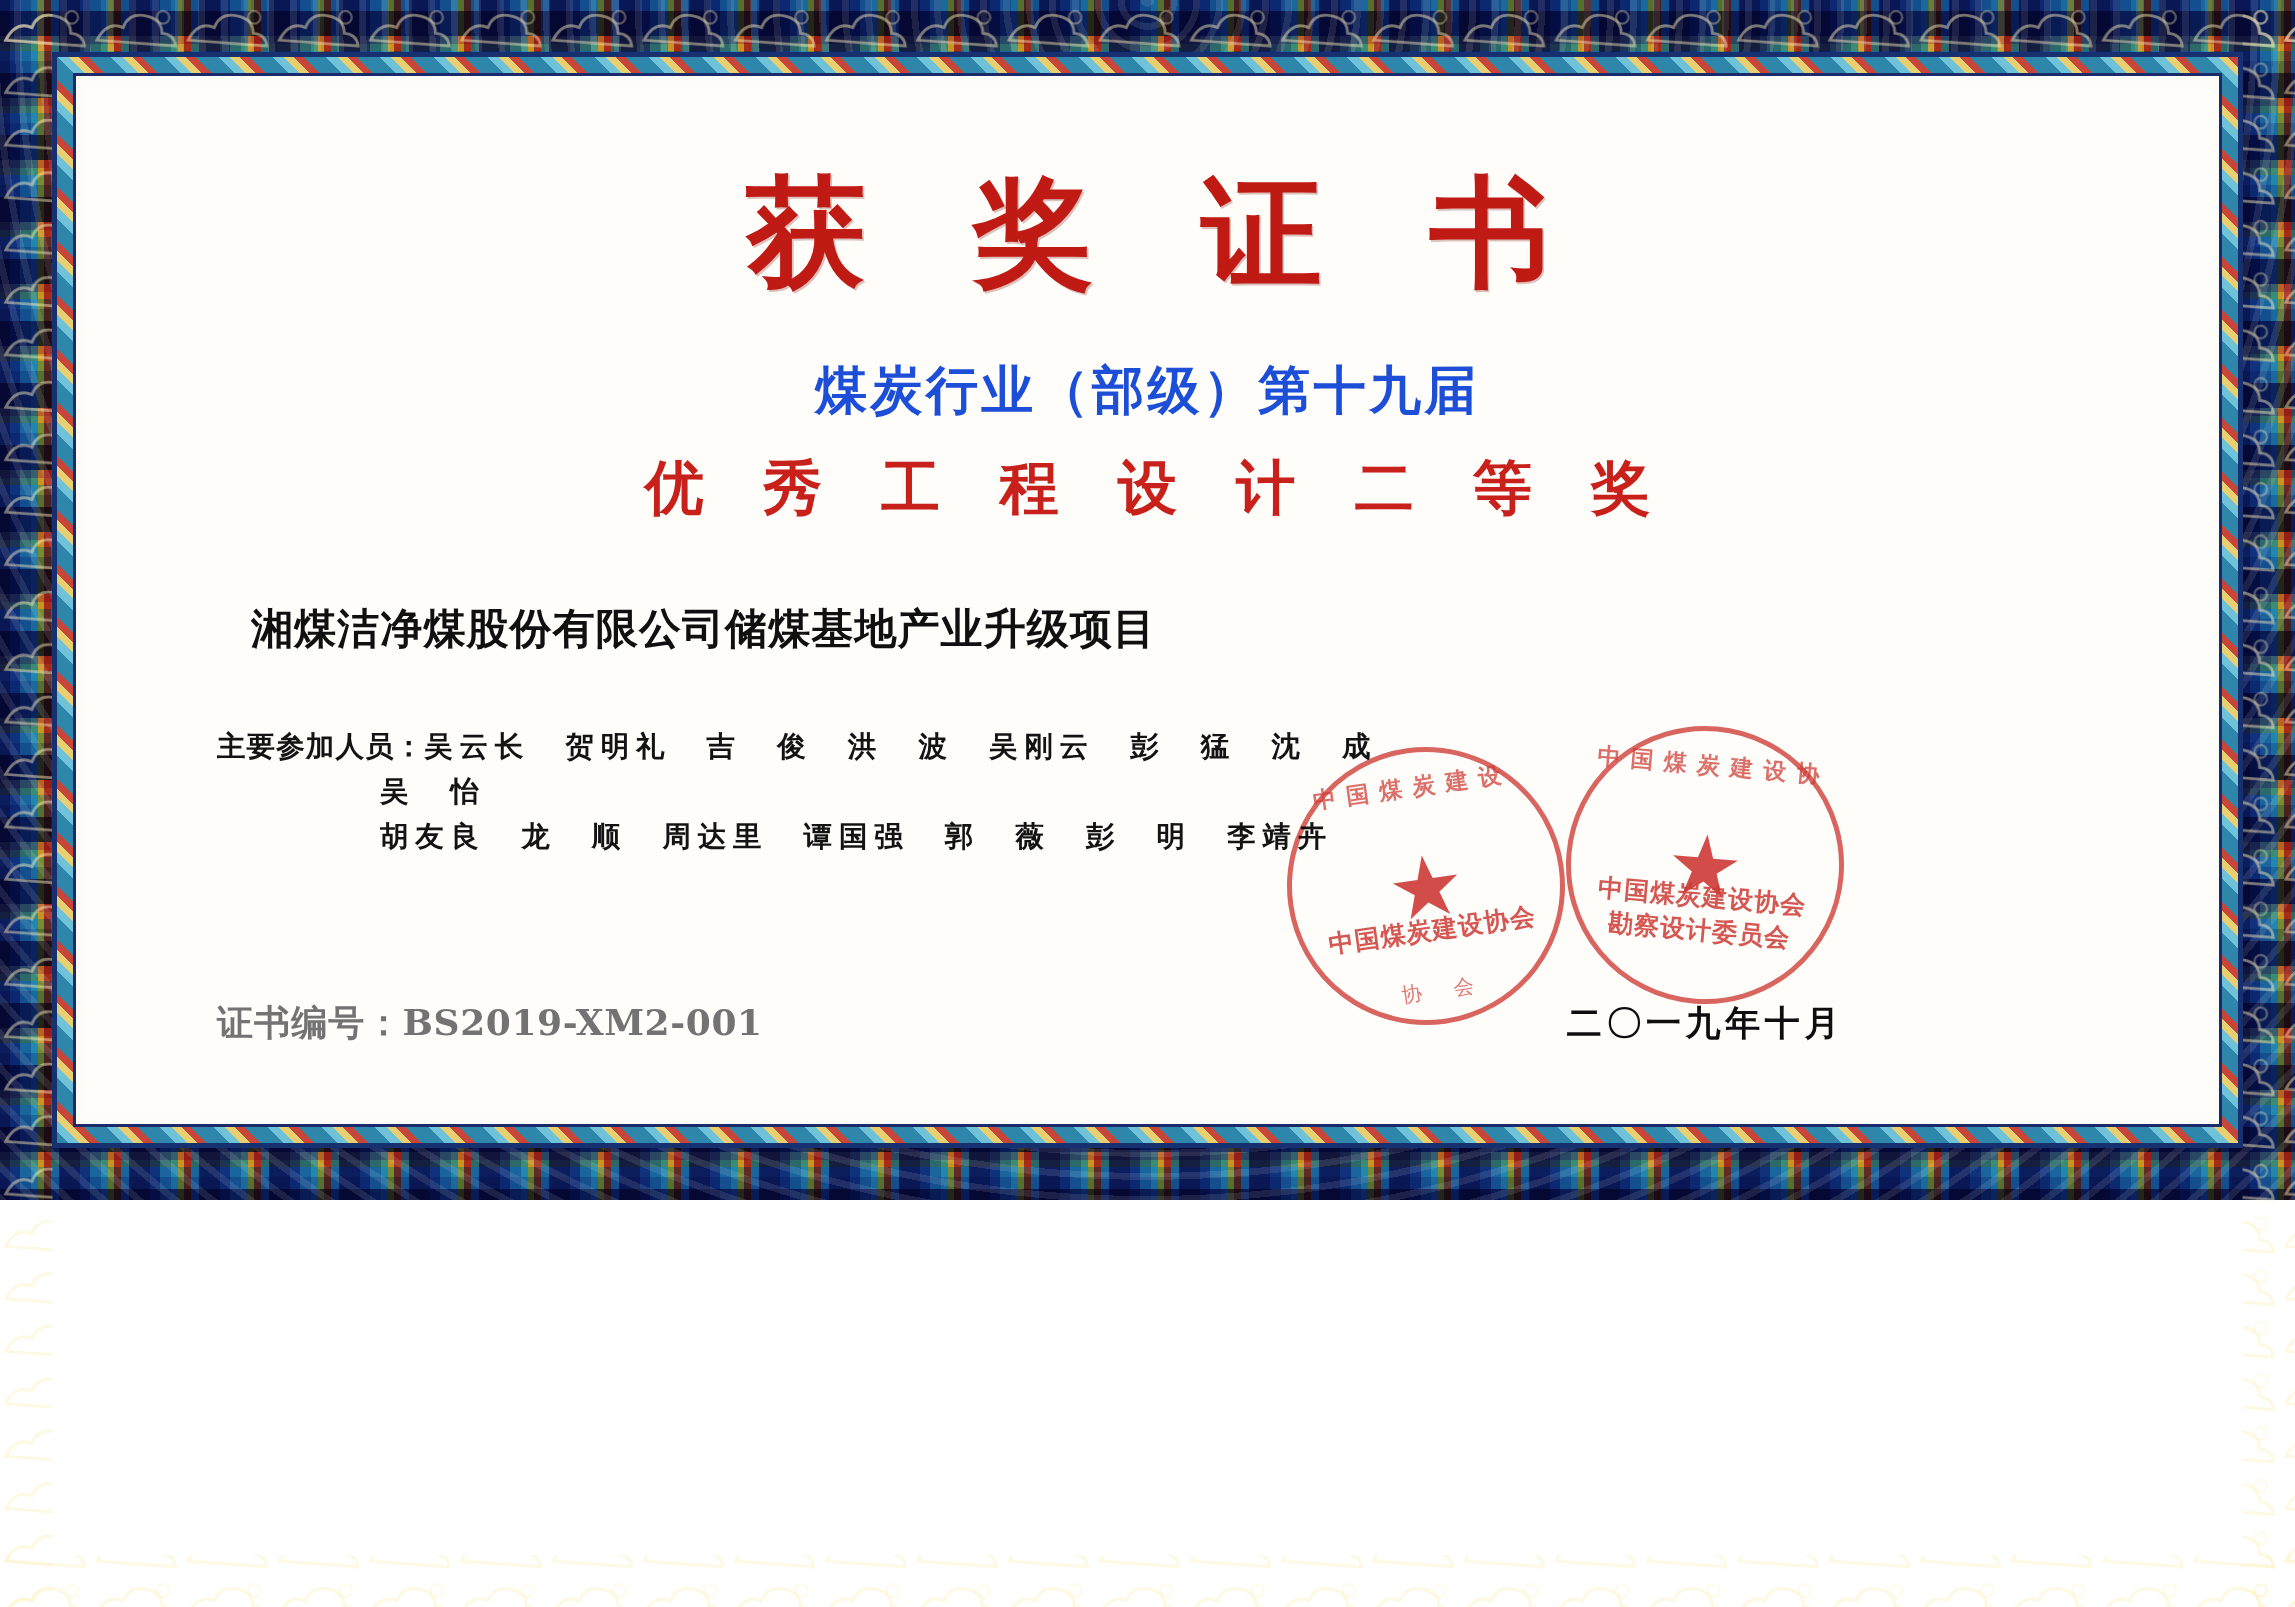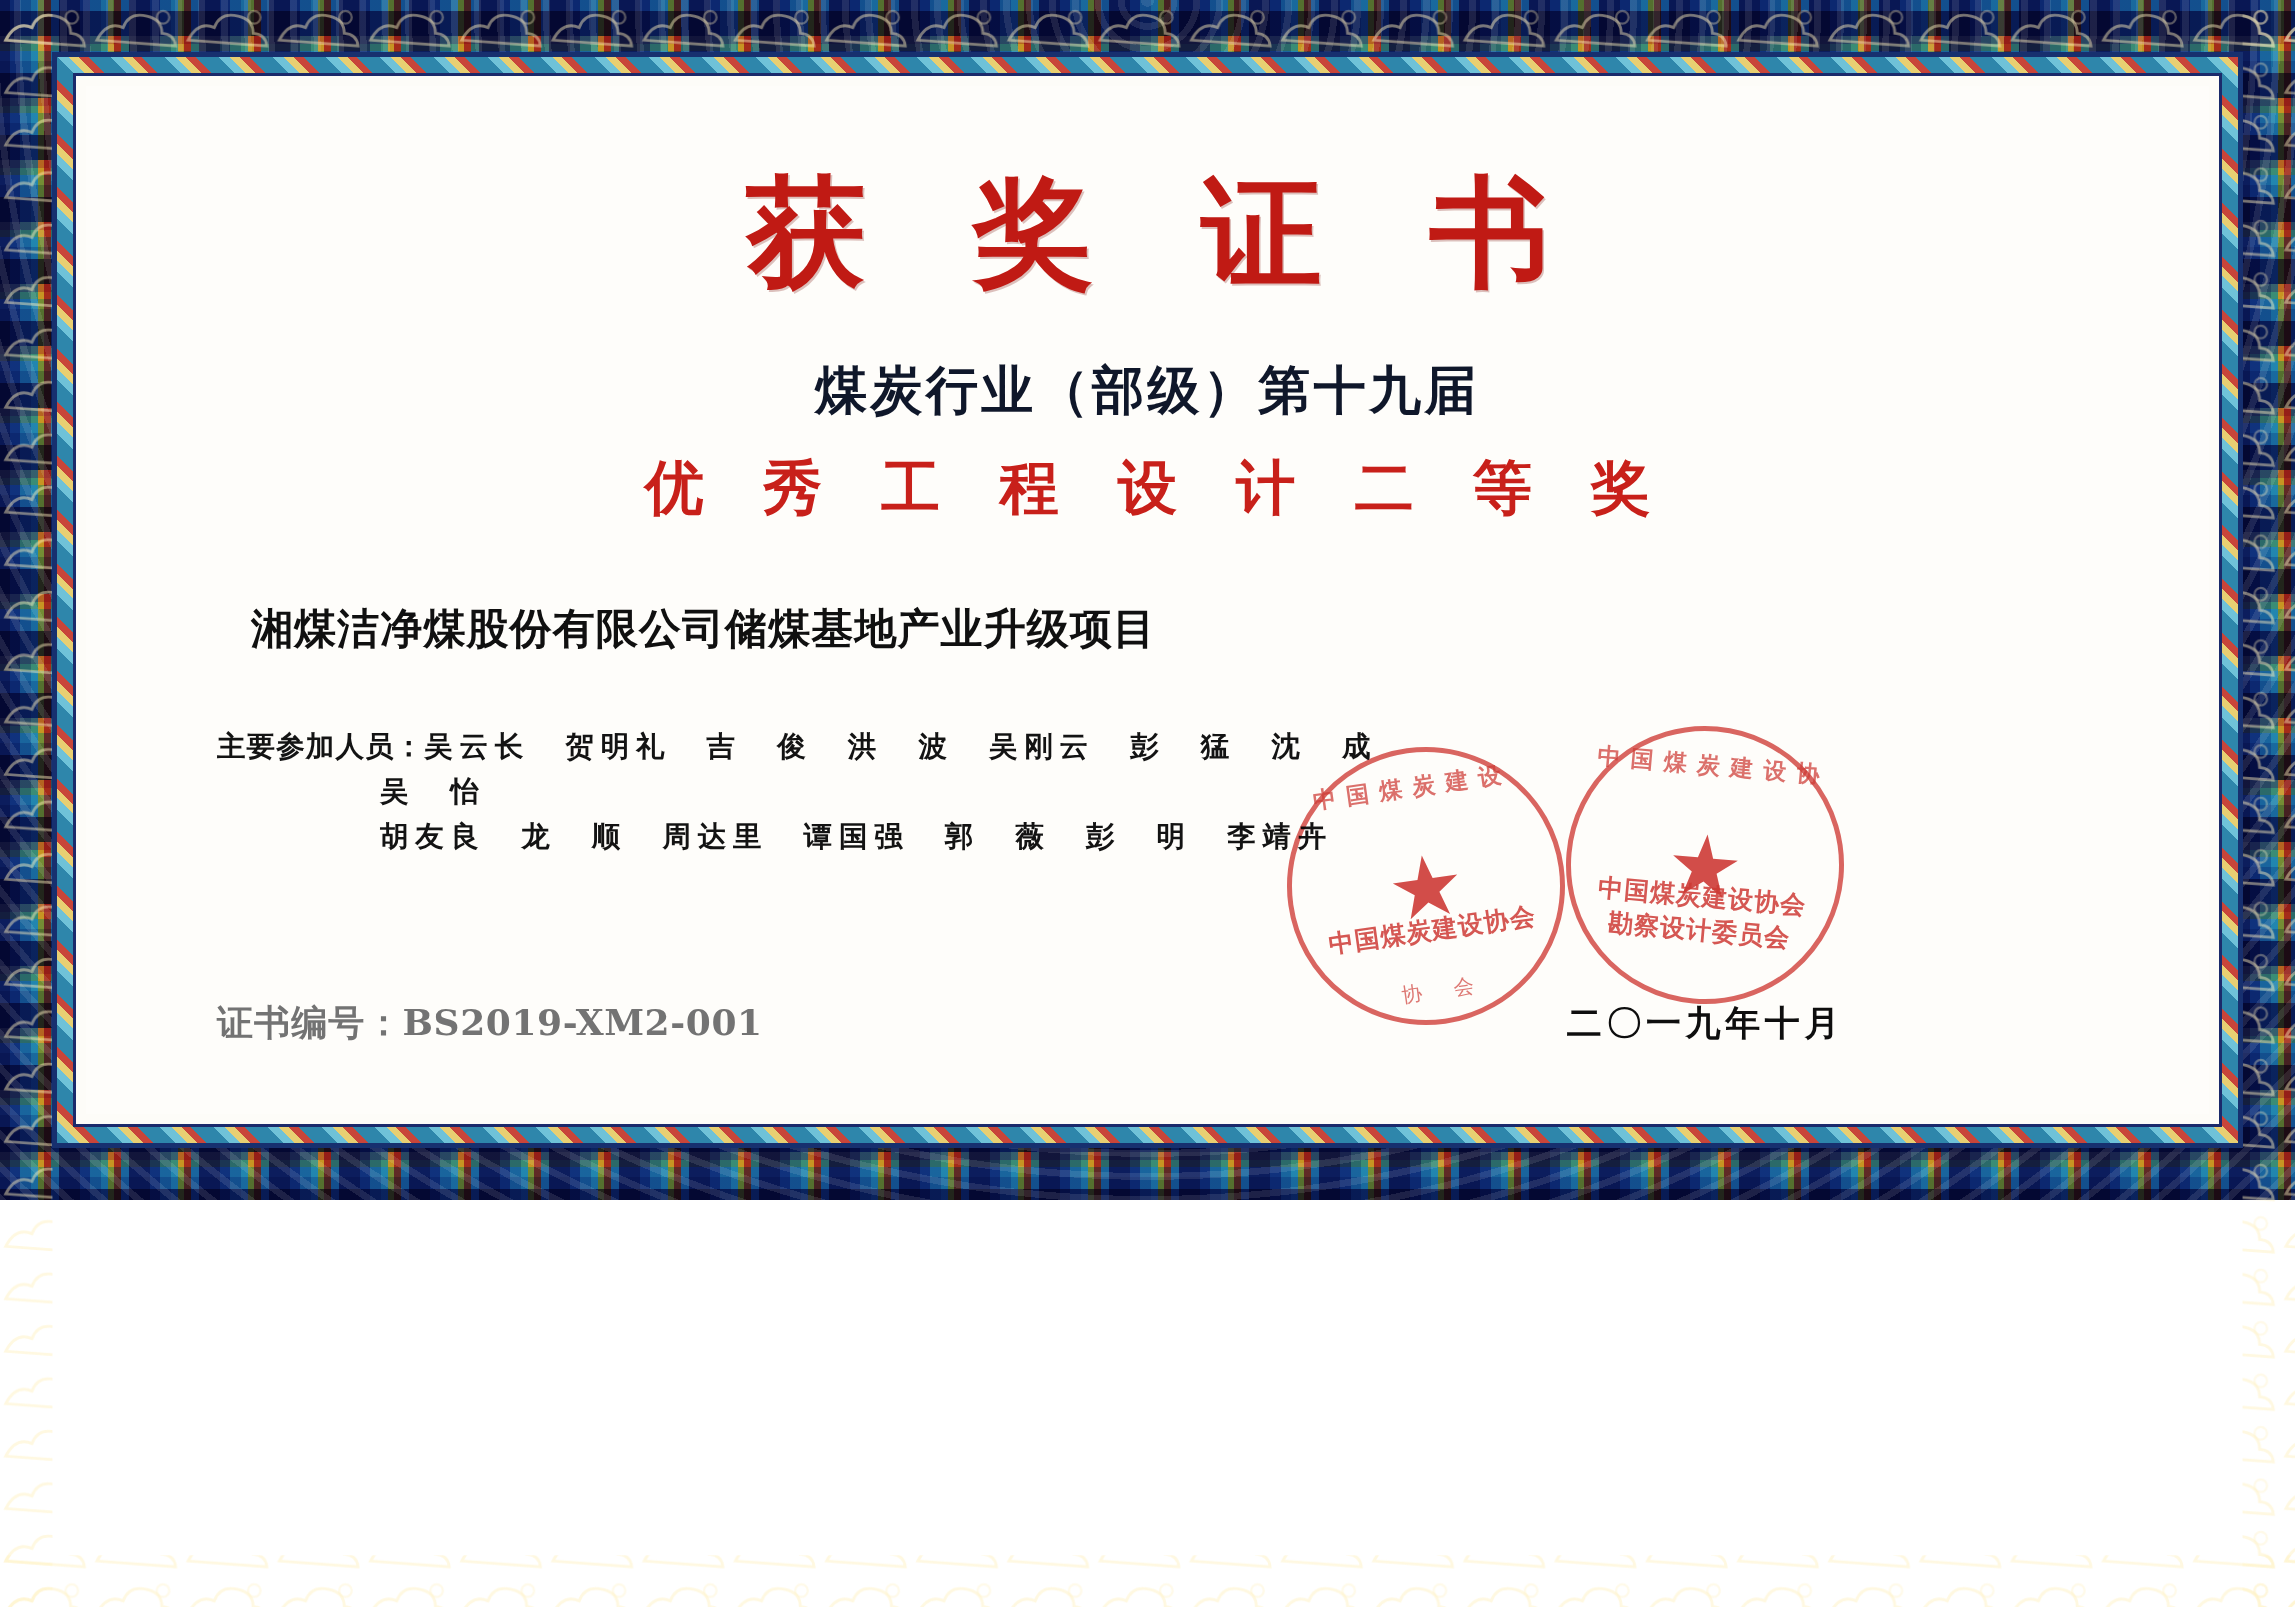--- a/index.html
+++ b/index.html
@@ -112,21 +112,21 @@
     font-weight: 700;
     font-family: "DejaVu Serif", "Liberation Serif", serif;
     text-shadow: 1.7px 2.3px 0 rgba(120,10,5,0.25);
     line-height: 1;
     padding-left: 33px;
   }
 
   .subtitle-1 {
     margin-top: 64px;
     text-align: center;
-    color: #0f172a;
+    color: #1d4ed8;
     font-size: 52px;
     font-weight: 700;
     letter-spacing: 3.4px;
     font-family: "DejaVu Serif", "Liberation Serif", serif;
   }
 
   .subtitle-2 {
     margin-top: 23px;
     text-align: center;
     color: #c8201a;

